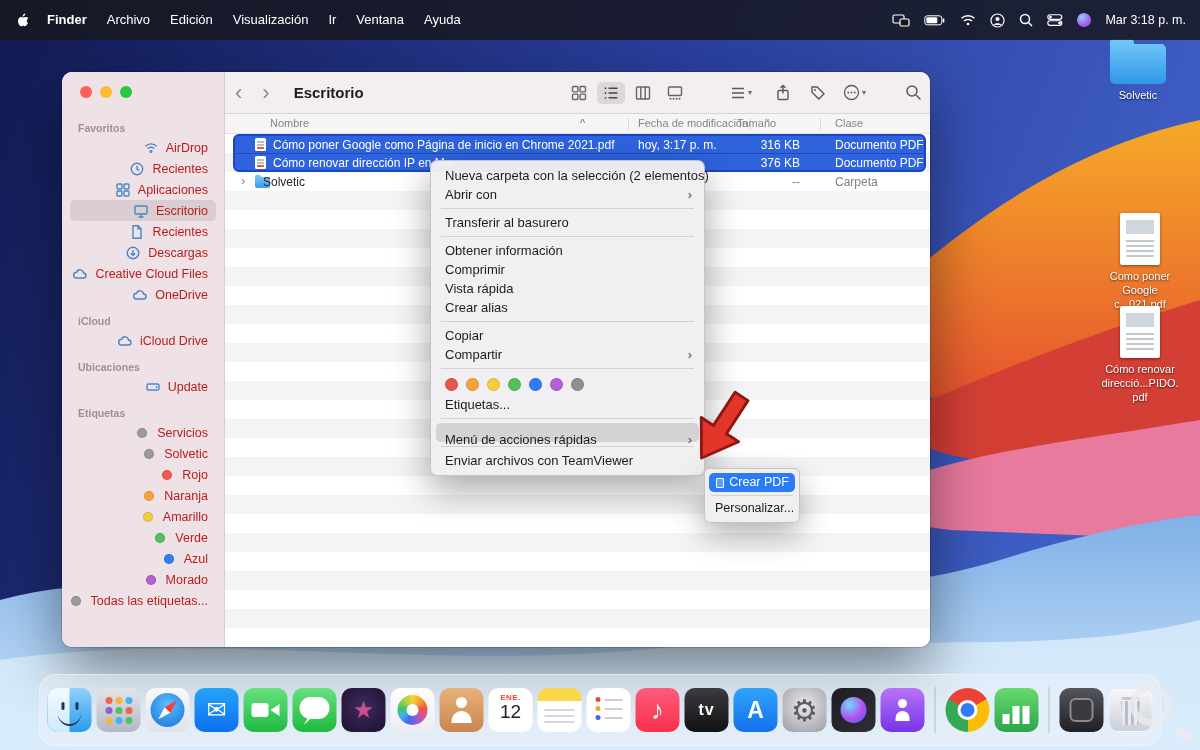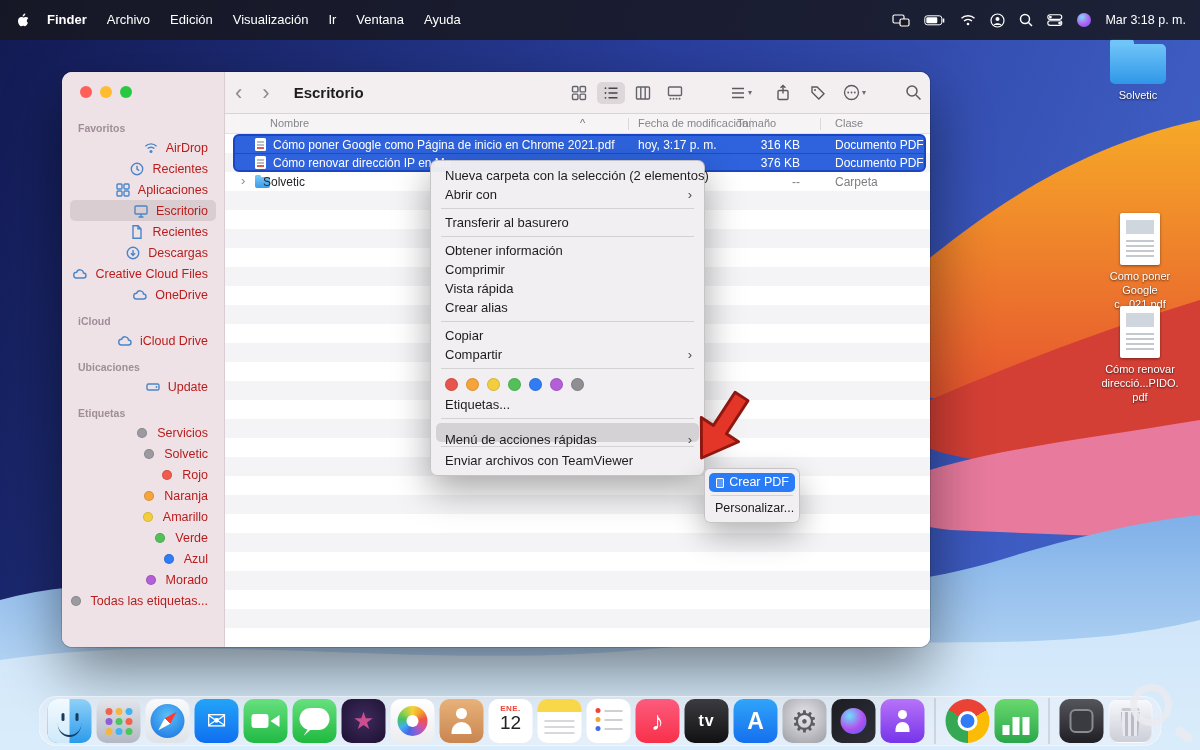--- a/index.html
+++ b/index.html
@@ -104,21 +104,21 @@
     padding:4px; z-index:31; font-size:12.5px; color:#1c1c1e; }
   .sm-item { height:19px; line-height:19px; border-radius:5px; padding:0 6px; display:flex; align-items:center; gap:5px; }
   .sm-item.blue { background:#2a7bf6; color:#fff;justify-content:flex-end; }
   .sm-sep { height:1px; background:rgba(0,0,0,0.12); margin:3px 2px; }
   .smdoc { width:8px; height:10px; border:1px solid #fff; border-radius:1px; flex:none; background:rgba(255,255,255,0.25); }
 
   
   .red-arrow { position:absolute; left:692px; top:386px; z-index:40; transform:rotate(33deg); }
 
   
-  .dock { position:absolute; left:50%; transform:translateX(-50%); bottom:4px; height:50px; z-index:50;
+  .dock { position:absolute; left:50%; transform:translateX(-50%); bottom:4px; height:72px; z-index:50;
     display:flex; align-items:center; gap:5px; padding:8px 8px; background:rgba(242,242,247,0.42);
     border:1px solid rgba(255,255,255,0.4); border-radius:18px; backdrop-filter:blur(12px); }
   .dk { width:44px; height:44px; border-radius:10px; position:relative; overflow:hidden; flex:none; }
   .dk-sep { width:1px; height:46px; background:rgba(60,60,67,0.28); margin:0 5px; flex:none; }
 
   .dk-finder { background:linear-gradient(180deg,#8fd1f8,#2b9bec); }
   .dk-finder::before { content:""; position:absolute; left:0; top:0; bottom:0; width:50%;
     background:linear-gradient(180deg,#f2faff,#cfe9fa); }
   .dk-finder::after { content:""; position:absolute; left:10px; right:10px; top:24px; height:12px;
     border-bottom:2.5px solid #173a5e; border-radius:0 0 50% 50% / 0 0 100% 100%; }

